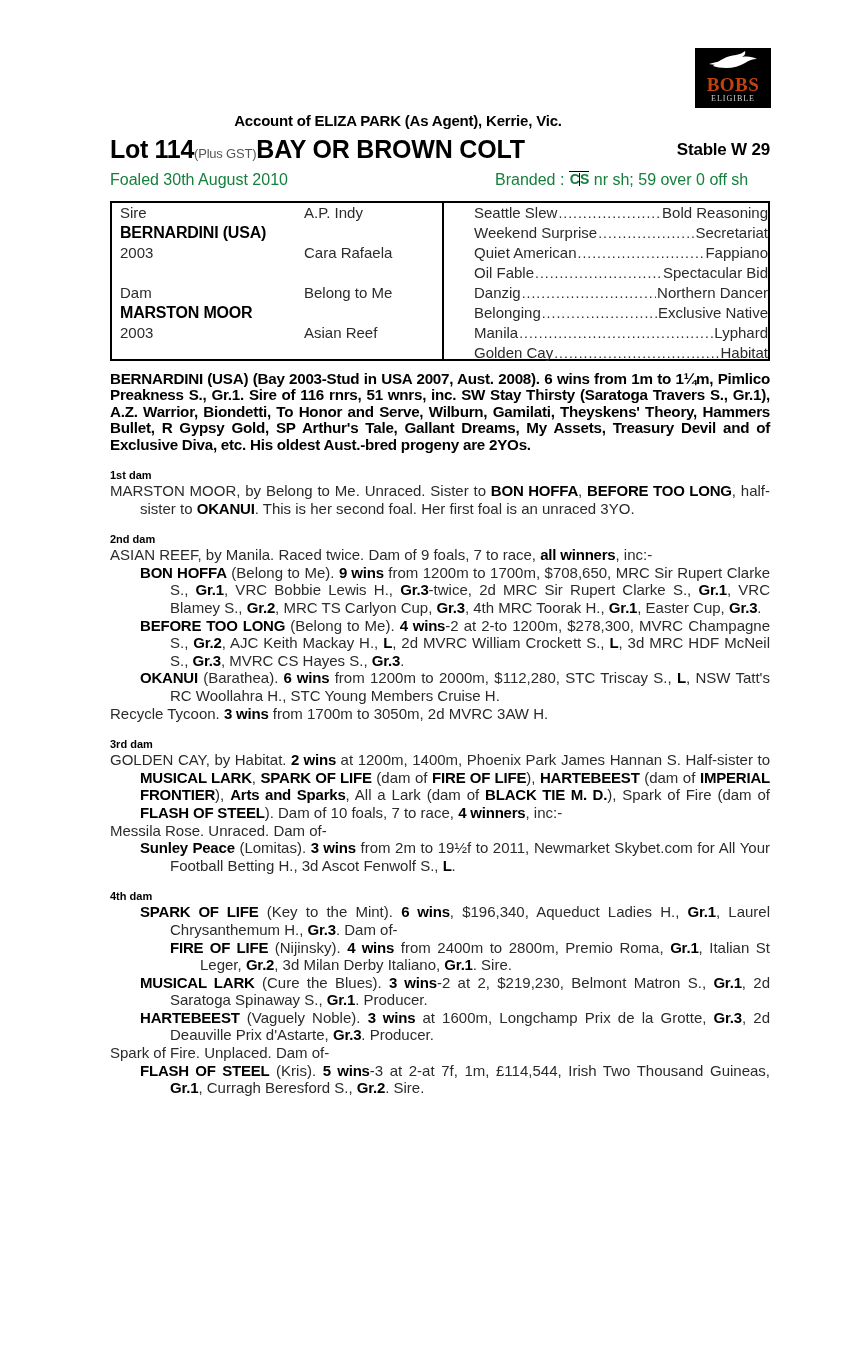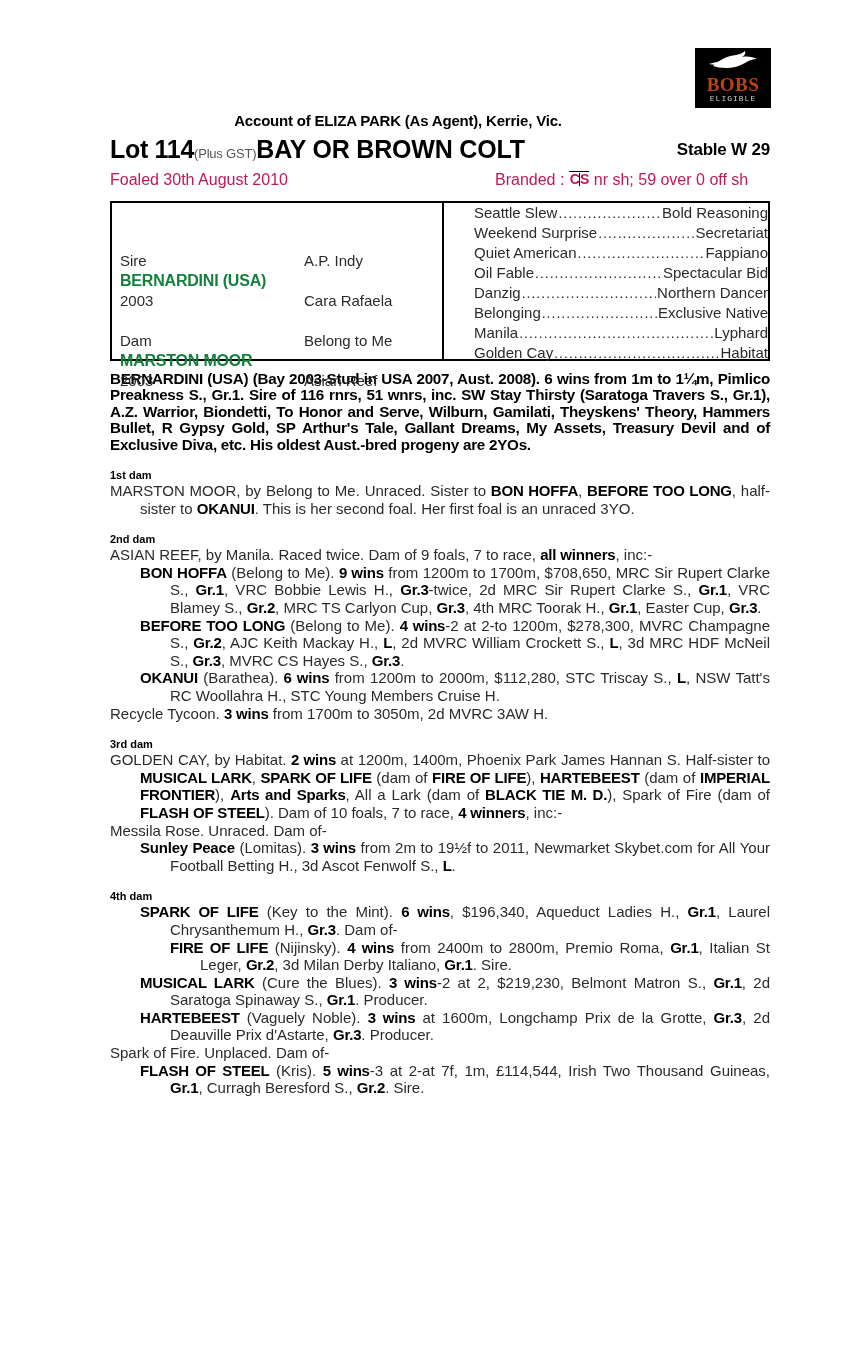--- a/index.html
+++ b/index.html
@@ -45,21 +45,21 @@
   .bobs-name {
     color: #c2410c;
     font-family: "Liberation Serif", serif;
     font-weight: bold;
     font-size: 19px;
     line-height: 19px;
     letter-spacing: 0.5px;
   }
   .bobs-sub {
     color: #cfcfcf;
-    font-family: Liberation Mono, monospace;
+    font-family: Liberation Serif, serif;
     font-size: 8px;
     line-height: 9px;
     letter-spacing: 1px;
   }
 
   .account-line {
     text-align: center;
     font-size: 15px;
     font-weight: bold;
     padding-top: 112px;
@@ -95,21 +95,21 @@
     font-weight: bold;
     letter-spacing: -0.2px;
     text-align: center;
   }
 
   .foaled-row {
     position: relative;
     height: 22px;
     margin-top: 6px;
     font-size: 16px;
-    color: #be185d;
+    color: #15803d;
   }
   .branded {
     position: absolute;
     left: 385px;
     top: 0;
     white-space: nowrap;
   }
   .brand-glyph {
     display: inline-block;
     border-top: 1.6px solid #000;
@@ -143,38 +143,37 @@
     top: 0;
     bottom: 0;
     width: 2px;
     background: #000;
   }
   .ped-left {
     position: absolute;
     left: 0; top: 0;
     width: 330px;
     height: 100%;
-    margin-top: 48px;
   }
   .ped-right {
     position: absolute;
     left: 332px; top: 0;
     right: 0;
     height: 100%;
     padding-left: 30px;
     box-sizing: border-box;
   }
   .ped-row {
     height: 20px;
     line-height: 20px;
     font-size: 15px;
     color: #2b2b2b;
     white-space: nowrap;
   }
-  .ped-row.b { font-weight: bold; color: #15803d; font-size: 16px; letter-spacing: -0.2px;}
+  .ped-row.b { font-weight: bold; color: #000000; font-size: 16px; letter-spacing: -0.2px;}
   .ped-col1 {
     position: absolute;
     left: 8px;
   }
   .ped-col2 {
     position: absolute;
     left: 192px;
   }
   .pl { position: relative; height: 20px; }
 

